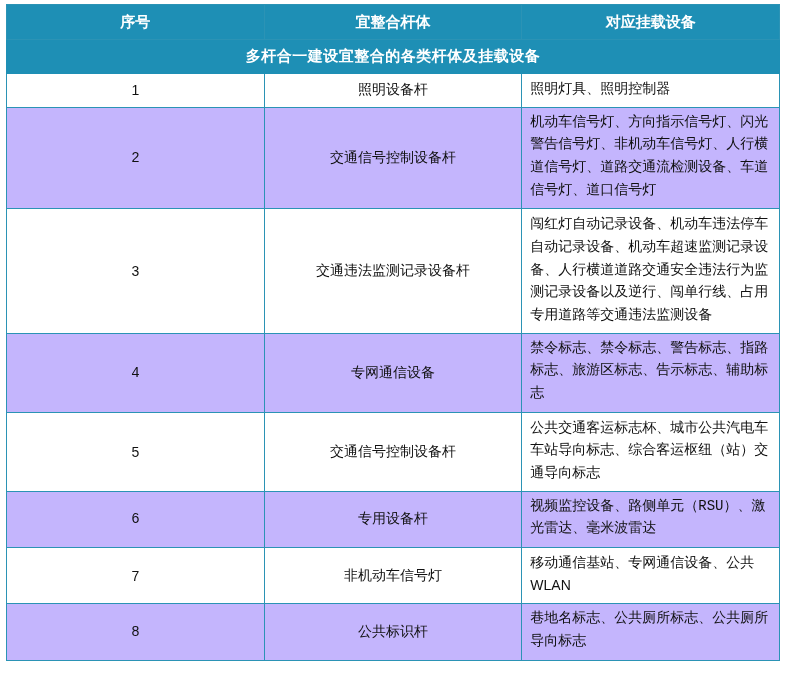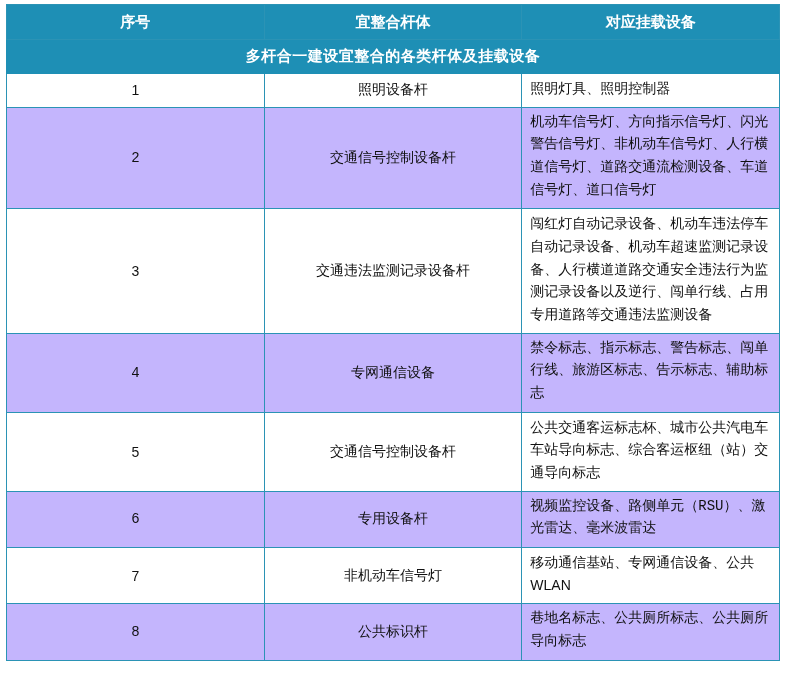--- a/index.html
+++ b/index.html
@@ -102,21 +102,21 @@
 
       <tr class="plain">
         <td class="num">3</td>
         <td class="pole">交通违法监测记录设备杆</td>
         <td class="equip">闯红灯自动记录设备、机动车违法停车自动记录设备、机动车超速监测记录设备、人行横道道路交通安全违法行为监测记录设备以及逆行、闯单行线、占用专用道路等交通违法监测设备</td>
       </tr>
 
       <tr class="alt">
         <td class="num">4</td>
         <td class="pole">专网通信设备</td>
-        <td class="equip">禁令标志、指示标志、警告标志、闯单行线、旅游区标志、告示标志、辅助标志</td>
+        <td class="equip">禁令标志、禁令标志、警告标志、指路标志、旅游区标志、告示标志、辅助标志</td>
       </tr>
 
       <tr class="plain">
         <td class="num">5</td>
         <td class="pole">交通信号控制设备杆</td>
         <td class="equip">公共交通客运标志杯、城市公共汽电车车站导向标志、综合客运枢纽（站）交通导向标志</td>
       </tr>
 
       <tr class="alt">
         <td class="num">6</td>

